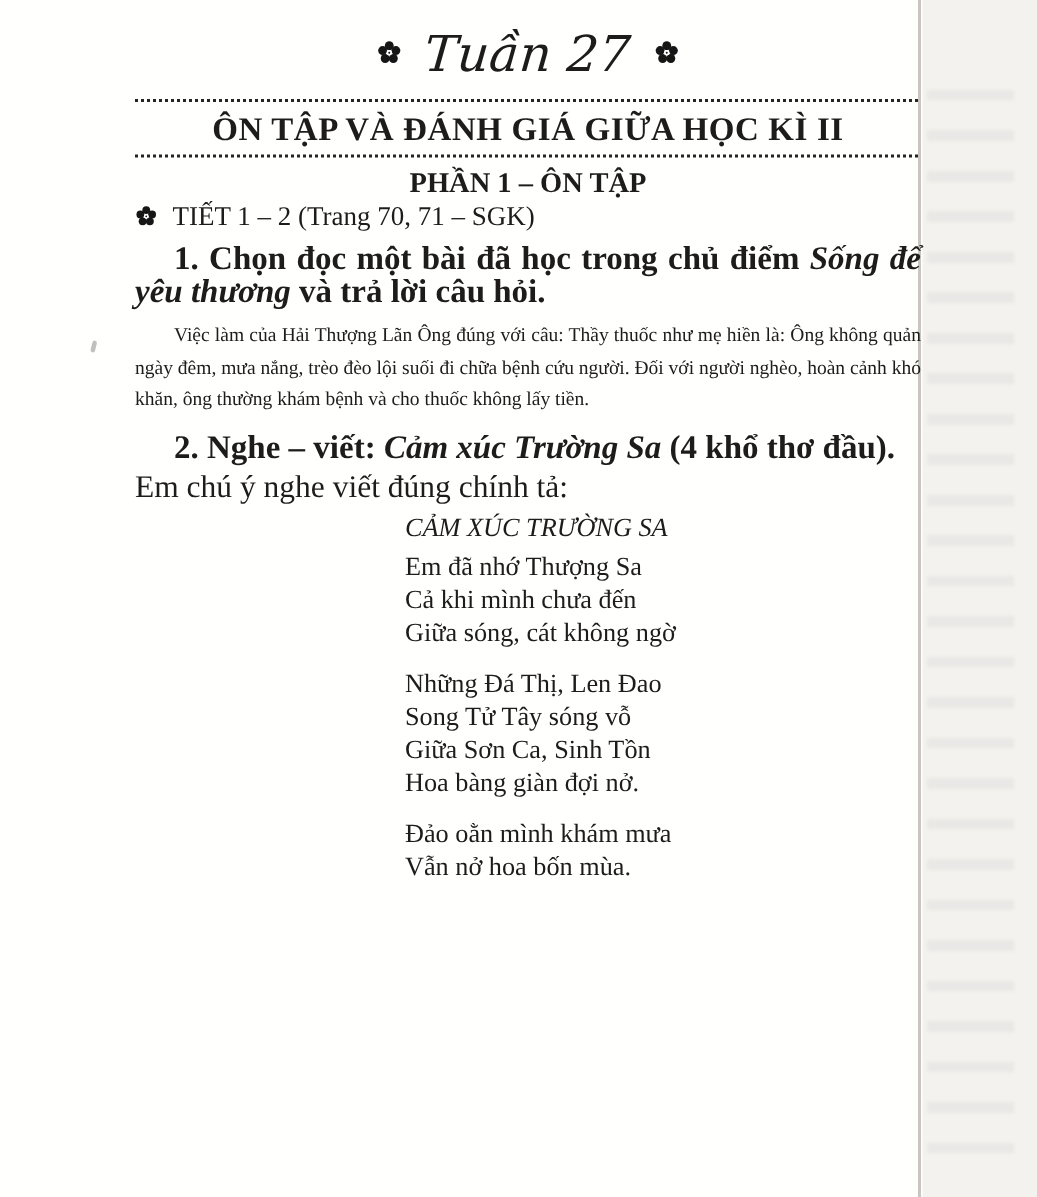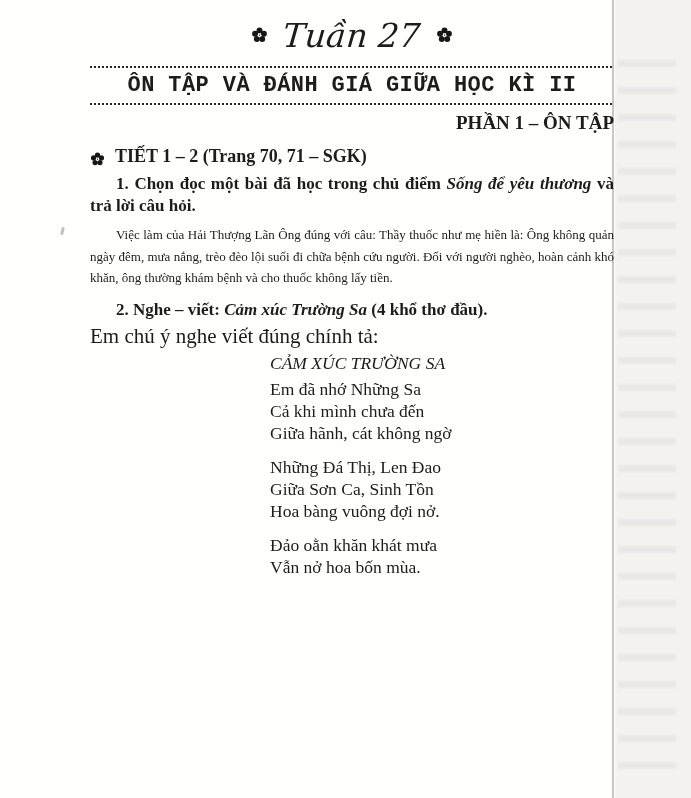--- a/index.html
+++ b/index.html
@@ -55,43 +55,42 @@
     font-size: 33px;
     transform: skewX(-5deg);
   }
   .flower { display: inline-flex; align-items: center; }
   .flower svg { display: block; }
   .rule {
     height: 2px; margin-top: 8px;
     background-image: repeating-linear-gradient(90deg, #242424 0 2px, transparent 2px 4px);
   }
   .main-title {
-    font-family: Liberation Mono, monospace;
+    font-family: Liberation Serif, serif;
     font-weight: bold;
     font-size: 22px;
     line-height: 25px;
     text-align: center;
     letter-spacing: .4px;
     margin: 5px 0 0 0;
   }
   .rule.second { margin-top: 5px; }
   .part-heading {
     font-size: 19px; font-weight: bold;
-    text-align: right;
+    text-align: center;
     margin: 7px 0 0 0;
   }
   .lesson-heading {
-    margin-top: 12px;
-    font-weight: bold; font-size: 18px;
-    display: flex; align-items: flex-end; gap: 10px;
+    font-weight: normal; font-size: 18px;
+    display: flex; align-items: center; gap: 10px;
   }
   .task {
     margin: 6px 0 0 0;
     font-weight: bold;
-    font-size: 17px; line-height: 22px;
+    font-size: 22px; line-height: 22px;
     text-align: justify;
     text-indent: 26px;
   }
   .task em { font-style: italic; }
   .answer {
     margin: 7px 0 0 0;
     font-size: 13px; line-height: 21.5px;
     text-align: justify;
     text-indent: 26px;
   }
@@ -185,32 +184,33 @@
     <p class="answer">Việc làm của Hải Thượng Lãn Ông đúng với câu: Thầy thuốc như mẹ hiền là: Ông không quản ngày đêm, mưa nắng, trèo đèo lội suối đi chữa bệnh cứu người. Đối với người nghèo, hoàn cảnh khó khăn, ông thường khám bệnh và cho thuốc không lấy tiền.</p>
 
     <p class="task second"><span>2. Nghe – viết: </span><em>Cảm xúc Trường Sa</em><span> (4 khổ thơ đầu).</span></p>
 
     <p class="note">Em chú ý nghe viết đúng chính tả:</p>
 
     <div class="poem">
       <div class="poem-title">CẢM XÚC TRƯỜNG SA</div>
 
       <div class="stanza">
-        <div class="poem-line">Em đã nhớ Những Sa</div>
+        <div class="poem-line">Em đã nhớ Thượng Sa</div>
         <div class="poem-line">Cả khi mình chưa đến</div>
-        <div class="poem-line">Giữa hãnh, cát không ngờ</div>
+        <div class="poem-line">Giữa sóng, cát không ngờ</div>
       </div>
 
       <div class="stanza">
         <div class="poem-line">Những Đá Thị, Len Đao</div>
+        <div class="poem-line">Song Tử Tây sóng vỗ</div>
         <div class="poem-line">Giữa Sơn Ca, Sinh Tồn</div>
-        <div class="poem-line">Hoa bàng vuông đợi nở.</div>
+        <div class="poem-line">Hoa bàng giàn đợi nở.</div>
       </div>
 
 
       <div class="stanza">
-        <div class="poem-line">Đảo oằn khăn khát mưa</div>
+        <div class="poem-line">Đảo oằn mình khám mưa</div>
         <div class="poem-line">Vẫn nở hoa bốn mùa.</div>
       </div>
     </div>
 
   </div>
 </div>
 
 </body></html>

